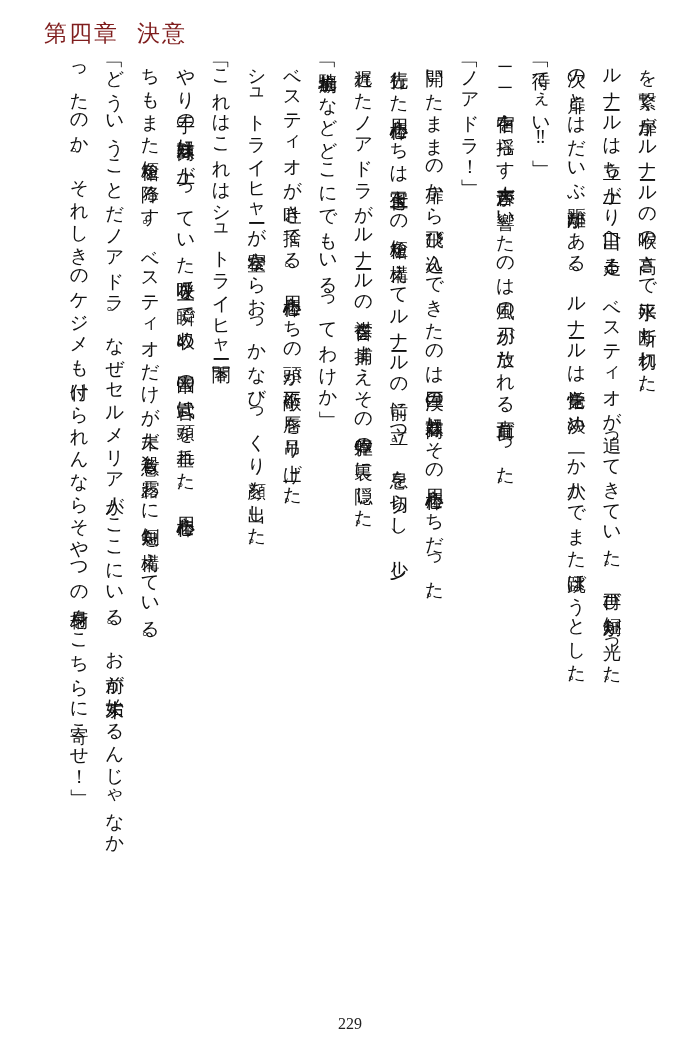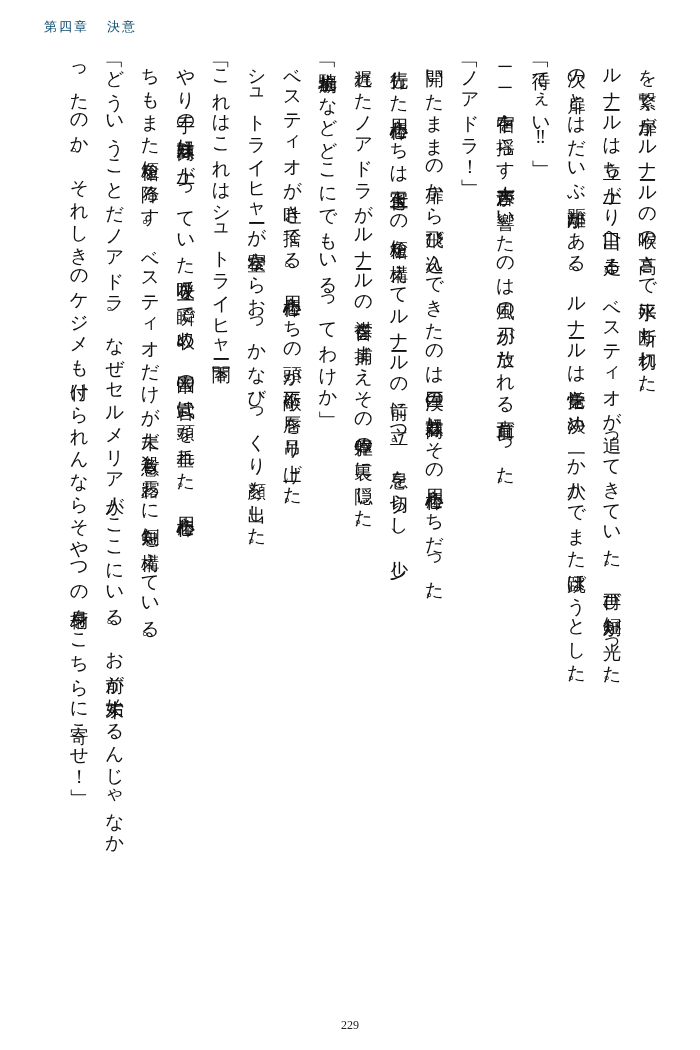--- a/index.html
+++ b/index.html
@@ -21,23 +21,23 @@
     top: 0;
     width: 700px;
     height: 1050px;
     box-sizing: border-box;
   }
   
   .chapter-header {
     position: absolute;
     top: 18px;
     left: 44px;
-    font-size: 13px;
+    font-size: 23px;
     letter-spacing: 2px;
-    color: #0c4a6e;
+    color: #7f1d1d;
     white-space: nowrap;
   }
   .chapter-header .chap-num {
     margin-right: 18px;
   }
   
   .body-text {
     position: absolute;
     top: 56px;
     right: 36px;
@@ -56,21 +56,21 @@
     margin: 0;
     padding: 0;
     text-indent: 0;
   }
   .page-number {
     position: absolute;
     bottom: 17px;
     left: 0;
     width: 700px;
     text-align: center;
-    font-size: 12px;
+    font-size: 16px;
     color: #222222;
     font-family: "Liberation Serif", serif;
   }
 </style>
 </head>
 <body>
 
 <div class="page">
 
   <div class="chapter-header">

